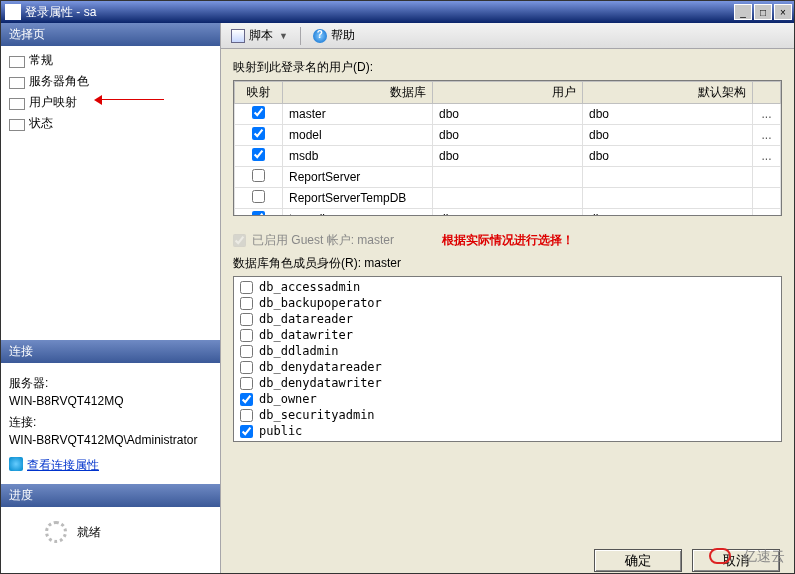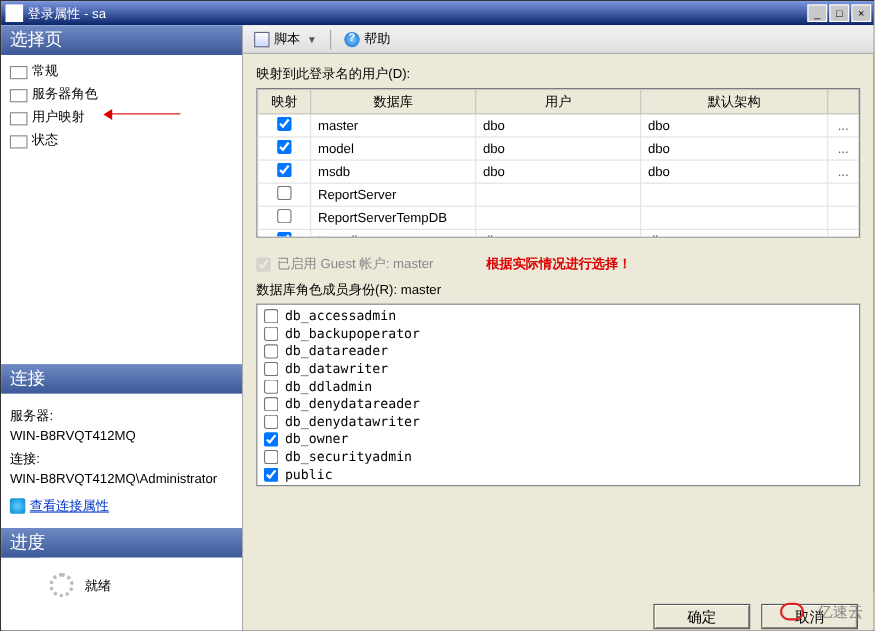--- a/index.html
+++ b/index.html
@@ -46,21 +46,21 @@
   width: 220px;
   display: flex;
   flex-direction: column;
   background: #fff;
   border-right: 1px solid #a7a6aa;
 }
 .side-section-header {
   background: linear-gradient(#6f8ac4, #3b5998);
   color: #fff;
   padding: 3px 8px;
-  font-size: 16px;
+  font-size: 12px;
 }
 .side-pane {
   flex: 0 0 auto;
   background: #fff;
   padding: 4px 6px 8px 6px;
 }
 .nav-item {
   display: flex; align-items: center; gap: 4px;
   padding: 2px 2px;
   position: relative;
@@ -94,21 +94,21 @@
   position: absolute;
   left: 0; top: 0px;
   border-top: 5px solid transparent;
   border-bottom: 5px solid transparent;
   border-right: 8px solid #d00;
 }
 .side-spacer { flex: 1; }
 .connection-pane { background: #fff; padding: 6px 8px 10px 8px; font-size: 12px; color:#000; }
 .connection-pane .label { margin-top: 6px; }
 .connection-pane .value { margin-top: 2px; }
-.link { color: #0033cc; text-decoration: underline; cursor: pointer; display: inline-flex; align-items: center; gap:4px; margin-top:10px;}
+.link { color: #0033cc; text-decoration: underline; cursor: pointer; display: inline-flex; align-items: flex-start; gap:4px; margin-top:10px;}
 .link-icon {
   width: 14px; height: 14px; display:inline-block;
   background: radial-gradient(circle at 50% 50%, #6cf 0%, #08c 100%);
   border-radius: 2px;
 }
 .progress-pane { background: #fff; padding: 10px 8px 30px 8px; margin-left: 36px; }
 .progress-row { display: flex; align-items: center; gap: 10px; margin-top: 4px;}
 .spinner {
   width: 22px; height: 22px; border: 3px dotted #bbb; border-radius: 50%;
 }
@@ -160,21 +160,21 @@
 .table-wrap {
   background: #fff;
   border: 1px solid #7a7a7a;
   height: 136px;
   overflow: hidden;
 }
 .table { width: 100%; border-collapse: collapse; table-layout: fixed; }
 .table th {
   background: #ece9d8;
   border: 1px solid #c0c0c0;
-  text-align: center;
+  text-align: right;
   padding: 2px 6px;
   font-weight: normal;
 }
 .table td {
   border: 1px solid #e0e0e0;
   padding: 2px 6px;
   background: #fff;
   height: 20px;
 }
 .table .cbcell { text-align: center; width: 48px; }

